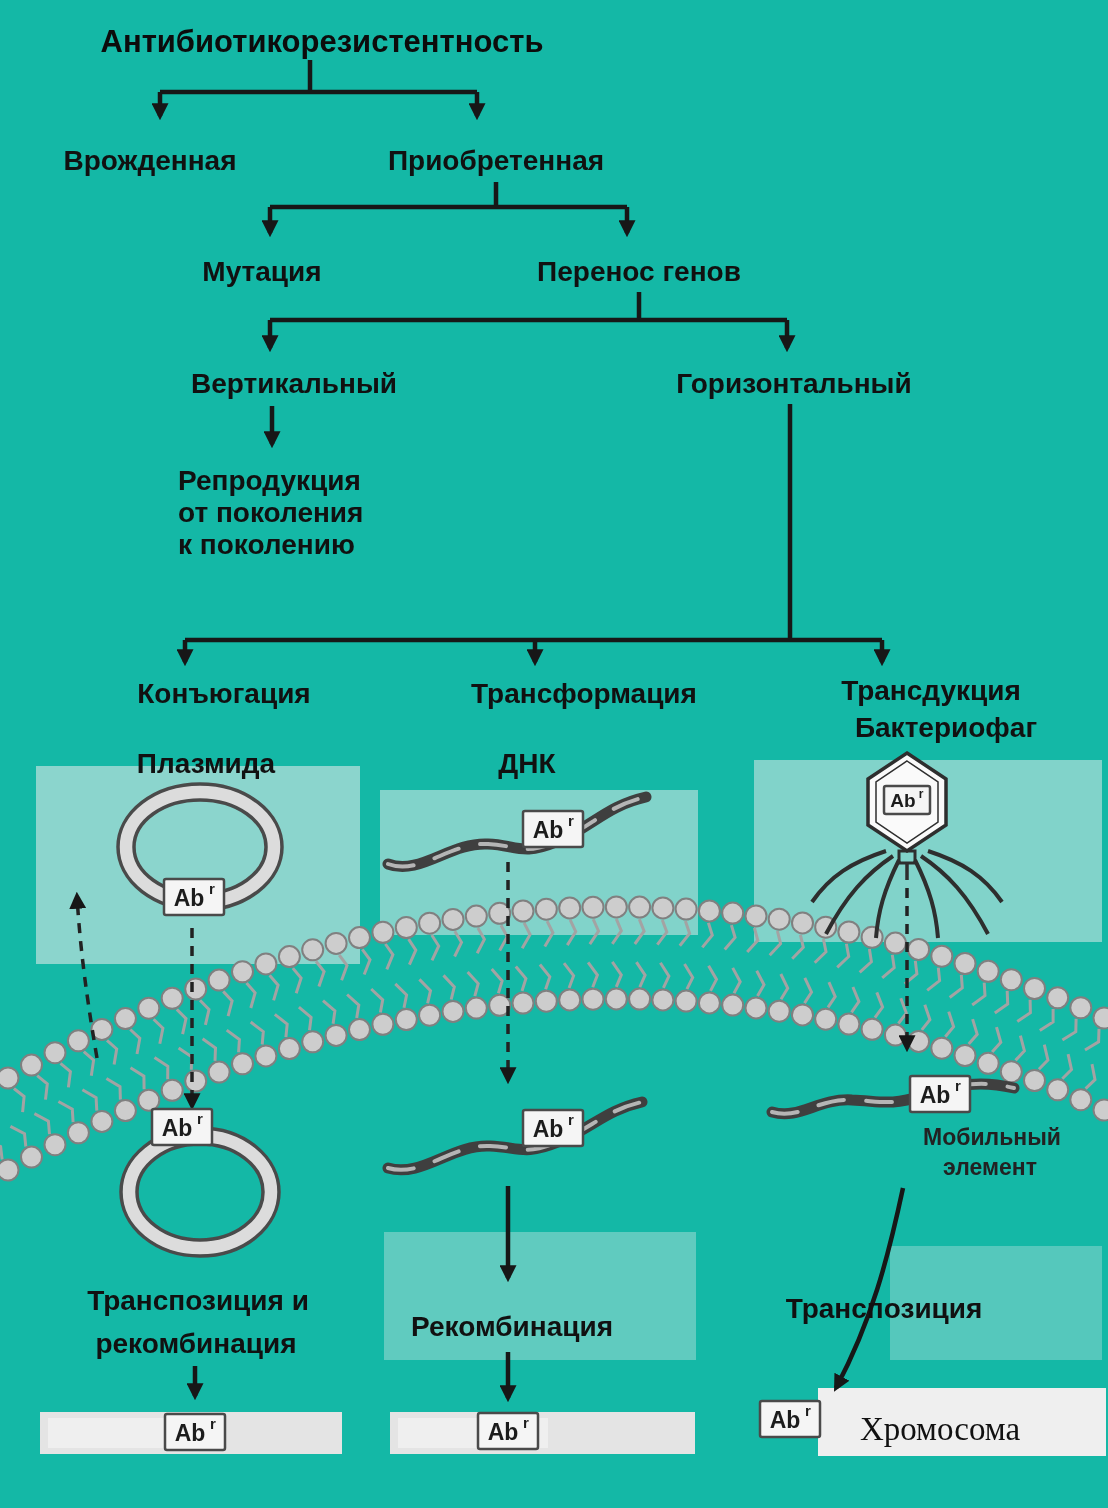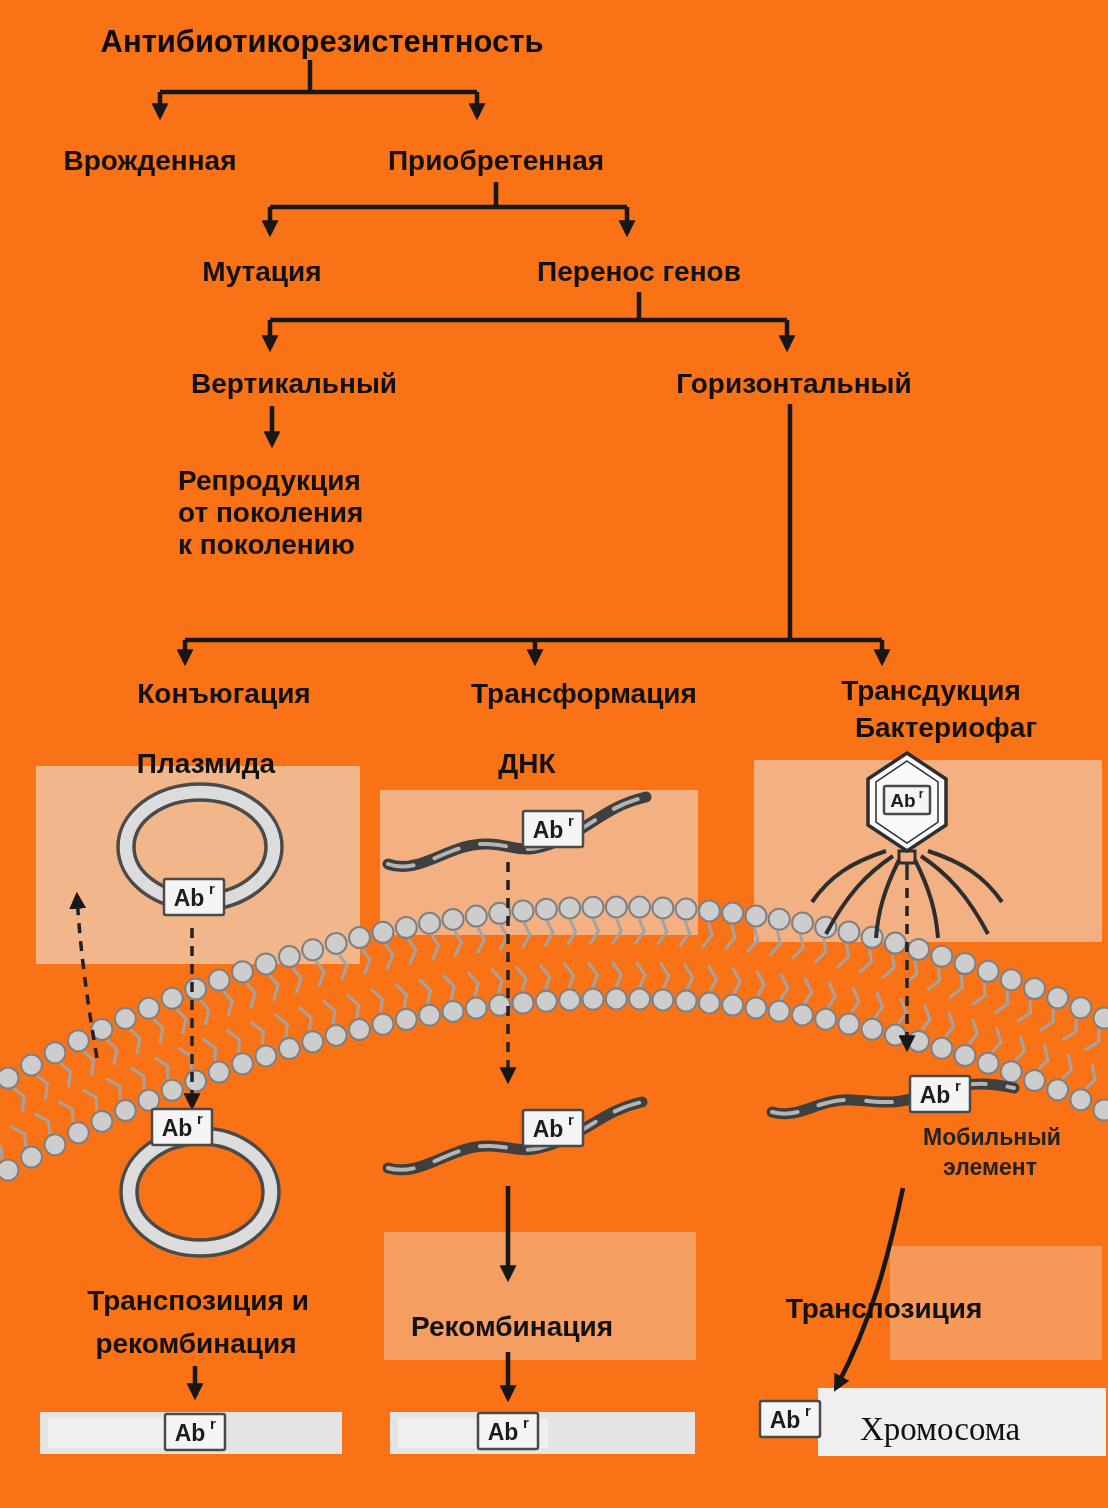--- a/index.html
+++ b/index.html
@@ -1,16 +1,16 @@
 <!DOCTYPE html>
 <html><head>
 <meta charset="utf-8">
 <style>
   html,body{margin:0;padding:0;background:#fff}
-  .stage{position:relative;width:1108px;height:1508px;background:#f97316;overflow:hidden;
+  .stage{position:relative;width:1108px;height:1508px;background:#14b8a6;overflow:hidden;
          font-family:"Liberation Sans",sans-serif}
   svg{display:block}
   .tree-line{fill:none;stroke:#171717;stroke-width:4.5}
   .arrow{fill:none;stroke:#171717;stroke-width:4.5}
   .dashed{fill:none;stroke:#222;stroke-width:3.5;stroke-dasharray:10 8}
   .lbl{font-family:"Liberation Sans",sans-serif;font-weight:700;font-size:28px;fill:#111}
   .title{font-family:"Liberation Sans",sans-serif;font-weight:700;font-size:31px;fill:#0c0c0c}
   .small-lbl{font-family:"Liberation Sans",sans-serif;font-weight:700;font-size:23px;fill:#222}
   .serif{font-family:"Liberation Serif",serif;font-weight:400;font-size:33px;fill:#111}
   #membrane circle{fill:#cdcdcd;stroke:#808080;stroke-width:2}

